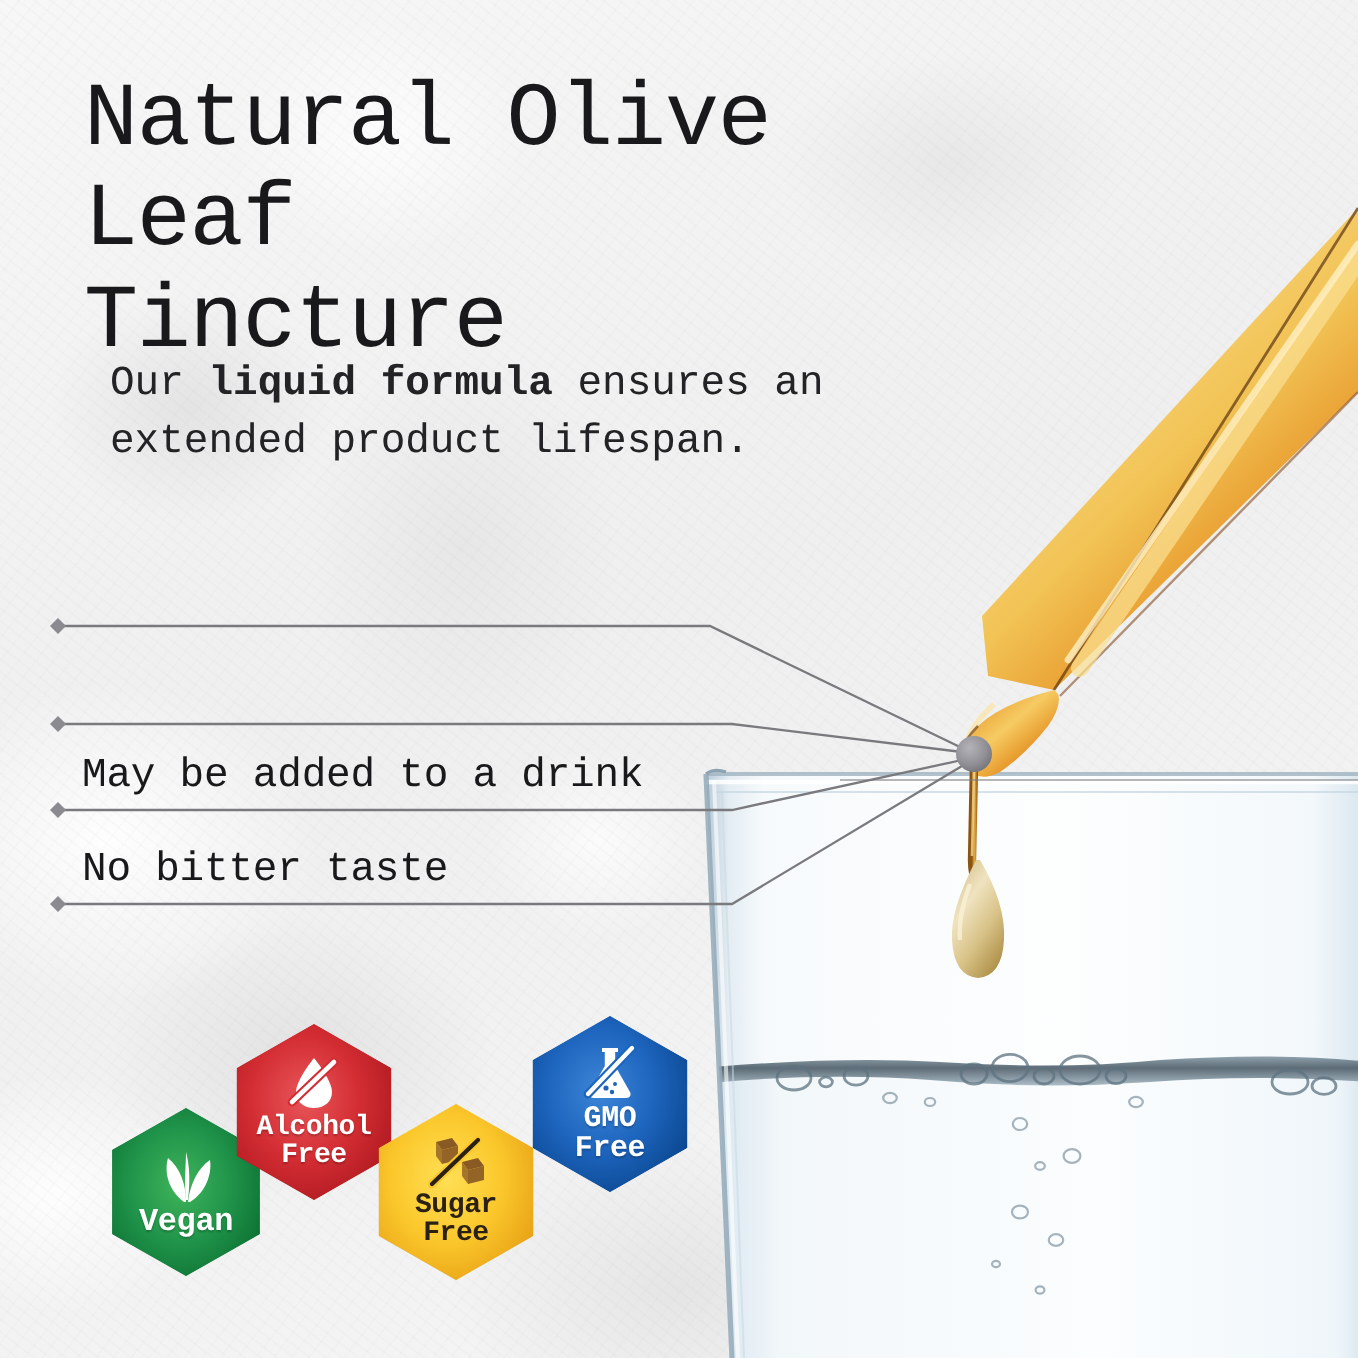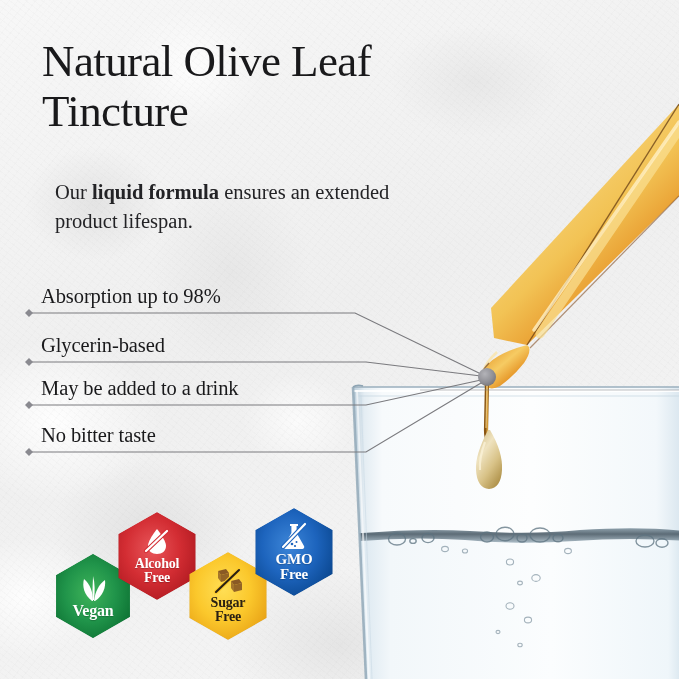--- a/index.html
+++ b/index.html
@@ -7,21 +7,21 @@
     margin: 0;
     padding: 0;
     background: #ffffff;
   }
   #infographic {
     position: relative;
     width: 679px;
     height: 679px;
     overflow: hidden;
     background: #a16207;
-    font-family: Liberation Serif, serif;
+    font-family: Liberation Mono, monospace;
     -webkit-font-smoothing: antialiased;
   }
 
   
   .bg-base {
     position: absolute; inset: 0;
     background: #f3f3f3;
   }
   .bg-texture {
     position: absolute; inset: 0;
@@ -116,21 +116,21 @@
     font-weight: 700;
     line-height: 1.0;
     letter-spacing: -0.2px;
     text-shadow: 0 1px 1px rgba(0,0,0,.22);
   }
   .badge-text span { display: block; }
 
   .b-vegan   { left: 50px;  top: 553px; width: 86px; height: 86px; justify-content: flex-end; }
   .b-alcohol { left: 112px; top: 511px; width: 90px; height: 90px; }
   .b-sugar   { left: 183px; top: 551px; width: 90px; height: 90px; }
-  .b-gmo     { left: 249px; top: 507px; width: 90px; height: 90px; }
+  .b-gmo     { left: 260px; top: 507px; width: 90px; height: 90px; }
 </style>
 </head>
 <body>
 
 <div id="infographic">
 
   <div class="bg-base"></div>
   <div class="bg-texture"></div>
   <div class="bg-grain"></div>
 
@@ -280,22 +280,20 @@
     </g>
 
     <circle cx="487" cy="377" r="9" fill="url(#hubGrad)"></circle>
   </svg>
 
   <div class="headline">Natural Olive Leaf
 Tincture</div>
 
   <div class="subhead"><span>Our </span><b>liquid formula</b><span> ensures an extended product lifespan.</span></div>
 
-  <div class="feature-label f0">Absorption up to 98%</div>
-  <div class="feature-label f1">Glycerin-based</div>
   <div class="feature-label f3">No bitter taste</div>
   <div class="feature-label f2">May be added to a drink</div>
 
   <div class="badge b-vegan">
     <svg class="hex" viewBox="0 0 100 100">
       <defs>
           <radialGradient id="gVegan" cx="0.46" cy="0.46" r="0.62">
         <stop offset="0" stop-color="#3fb45a"></stop>
             <stop offset="0.55" stop-color="#20944a"></stop>
         <stop offset="1" stop-color="#0d7233"></stop>

